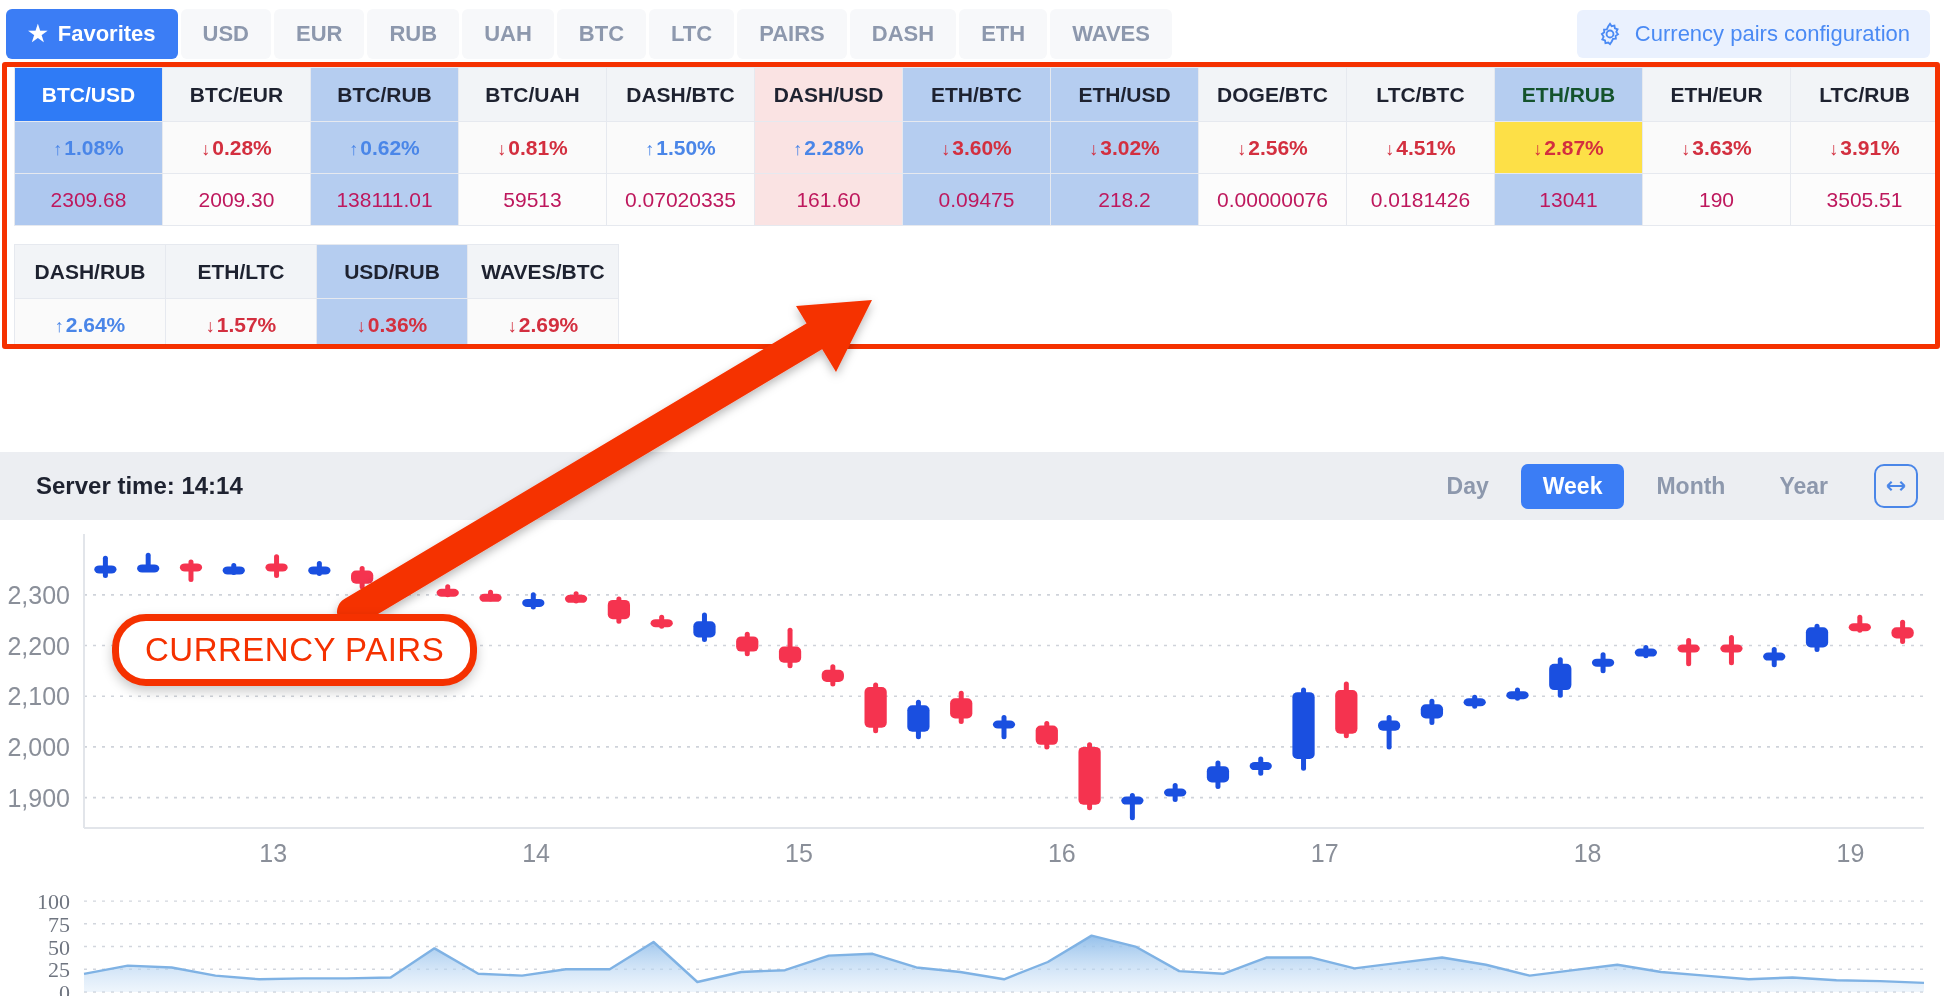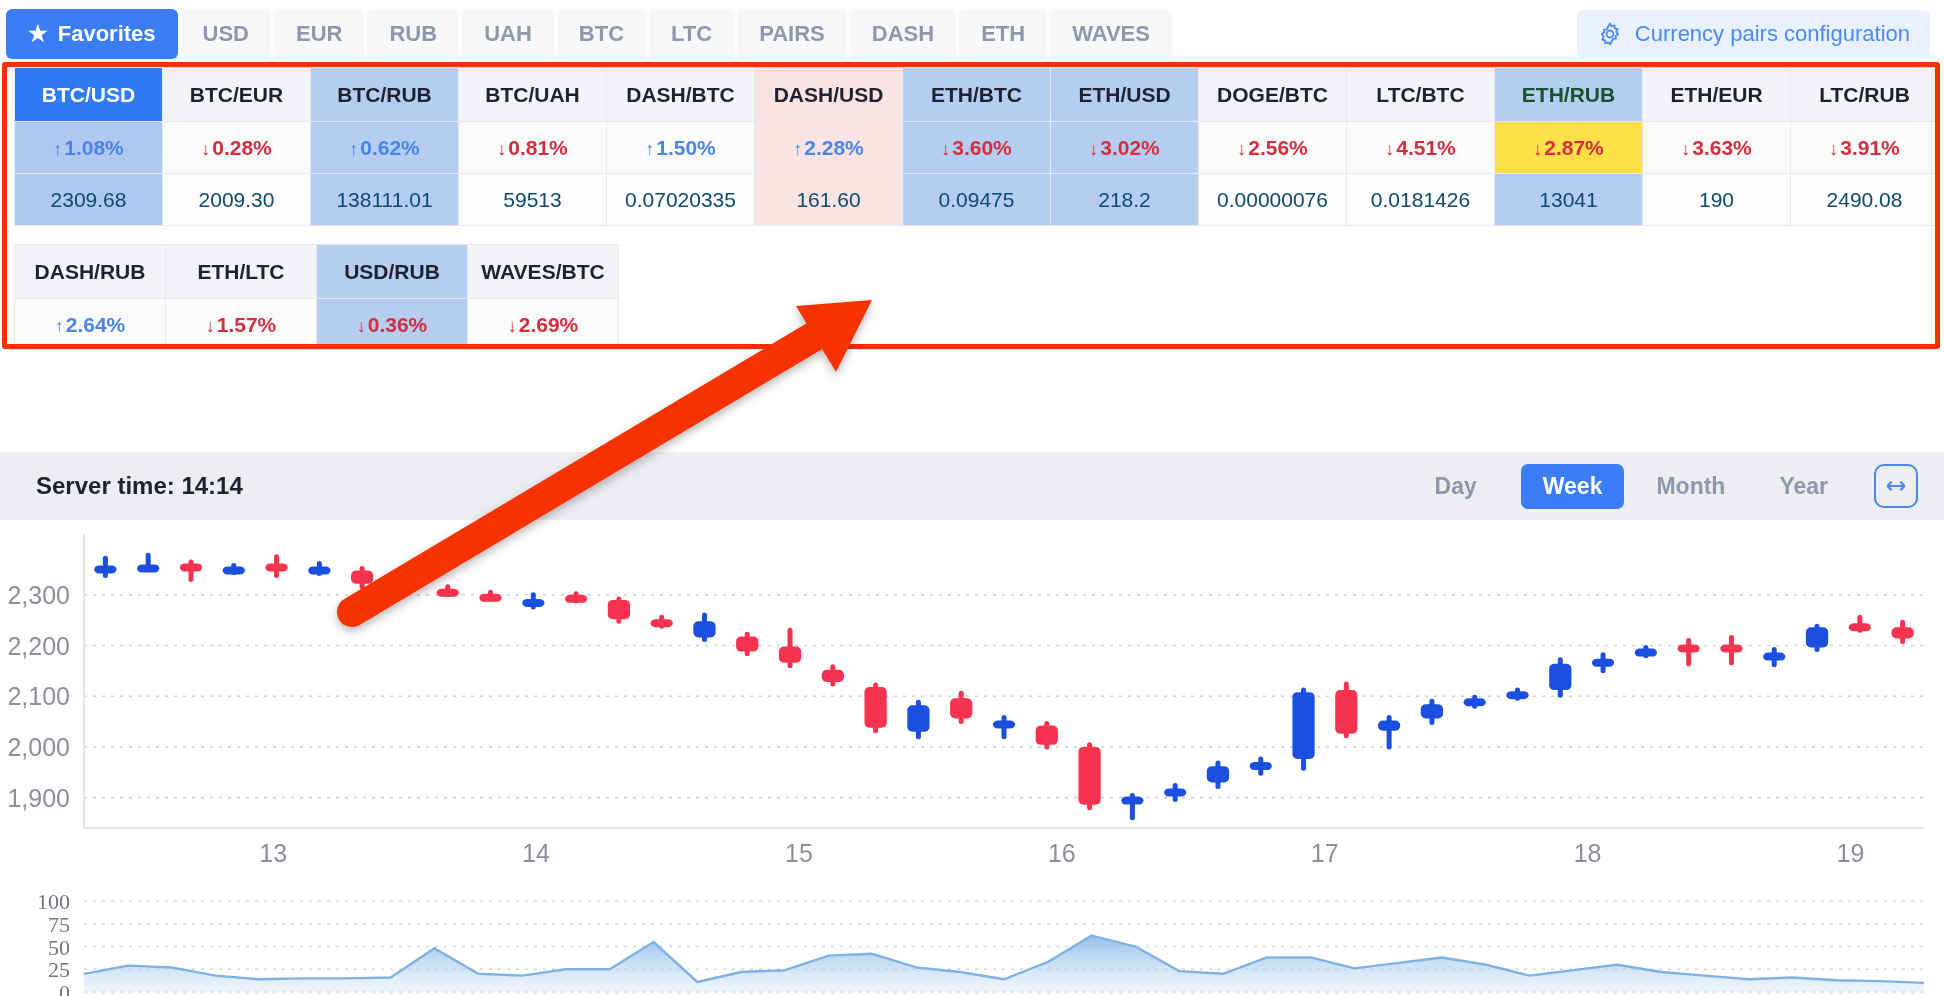--- a/index.html
+++ b/index.html
@@ -55,40 +55,40 @@
     border-top-color: #ffffff;
   }
   table.pairs td.name {
     height: 54px; font-size: 21px; font-weight: 700; color: #1e2230;
     background: #f2f4f7; border-top: 1px solid #e6e9ef;
   }
   table.pairs td.chg {
     height: 52px; font-size: 21px; font-weight: 600; background: #fafafa;
   }
   table.pairs td.price {
-    height: 52px; font-size: 21px; font-weight: 400; color: #0c4a6e; background: #fcfcfc;
+    height: 52px; font-size: 21px; font-weight: 400; color: #be185d; background: #fcfcfc;
   }
   .up   { color: #4a86e8; }
   .down { color: #d32f3f; }
   .arr { font-size: 18px; margin-right: 2px; }
 
   
   .chart-toolbar {
     position: absolute; left: 0; top: 452px; width: 1944px; height: 68px;
     background: #eceef2; display: flex; align-items: center;
   }
   .server-time {
     margin-left: 36px; font-size: 24px; font-weight: 700; color: #1e2230;
   }
   .tb-spacer { flex: 1 1 auto; }
   .period {
     font-size: 23px; font-weight: 600; color: #8d98ad;
     padding: 9px 22px; border-radius: 7px; margin-right: 10px; cursor: pointer;
   }
-  .period.active { background: #3b7df5; color: #ffffff; margin-left: 12px; }
+  .period.active { background: #3b7df5; color: #ffffff; }
   .expand-btn {
     width: 44px; height: 44px; border: 2px solid #4a86e8; border-radius: 10px;
     display: flex; align-items: center; justify-content: center;
     margin-right: 26px; margin-left: 14px; cursor: pointer;
   }
 
   
   .chart-area {
     position: absolute; left: 0; top: 520px; width: 1748px; height: 476px;
     background: #ffffff;
@@ -196,21 +196,21 @@
             <td class="price c-blue" style="background: rgb(181, 205, 240);">138111.01</td>
             <td class="price ">59513</td>
             <td class="price ">0.07020335</td>
             <td class="price c-pink" style="background: rgb(250, 227, 227);">161.60</td>
             <td class="price c-blue" style="background: rgb(181, 205, 240);">0.09475</td>
             <td class="price c-blue" style="background: rgb(181, 205, 240);">218.2</td>
             <td class="price ">0.00000076</td>
             <td class="price ">0.0181426</td>
             <td class="price c-blue" style="background: rgb(181, 205, 240);">13041</td>
             <td class="price ">190</td>
-            <td class="price ">2490.08</td>
+            <td class="price ">3505.51</td>
           </tr>
     </tbody>
       </table>
     <table class="pairs row2">
       <tbody>
           <tr id="r2-names">
             <td class="name " style="width: 151px;">DASH/RUB</td>
             <td class="name " style="width: 151px;">ETH/LTC</td>
             <td class="name c-blue" style="width: 151px; background: rgb(181, 205, 240); color: rgb(30, 34, 48);">USD/RUB</td>
             <td class="name " style="width: 151px;">WAVES/BTC</td>
@@ -464,14 +464,15 @@
     <defs>
       <filter id="sh" x="-30%" y="-30%" width="170%" height="170%">
         <feDropShadow dx="0" dy="4" stdDeviation="5" flood-color="#000" flood-opacity="0.28"></feDropShadow>
       </filter>
     </defs>
     <g filter="url(#sh)">
       <path d="M352,612 L845,318" stroke="#f53100" stroke-width="30" stroke-linecap="round" fill="none"></path>
       <path d="M872,300 L796,306 L836,372 Z" fill="#f53100"></path>
     </g>
   </svg>
+  <div class="annot-label">CURRENCY PAIRS</div>
 
 </div>
 
 </body></html>

